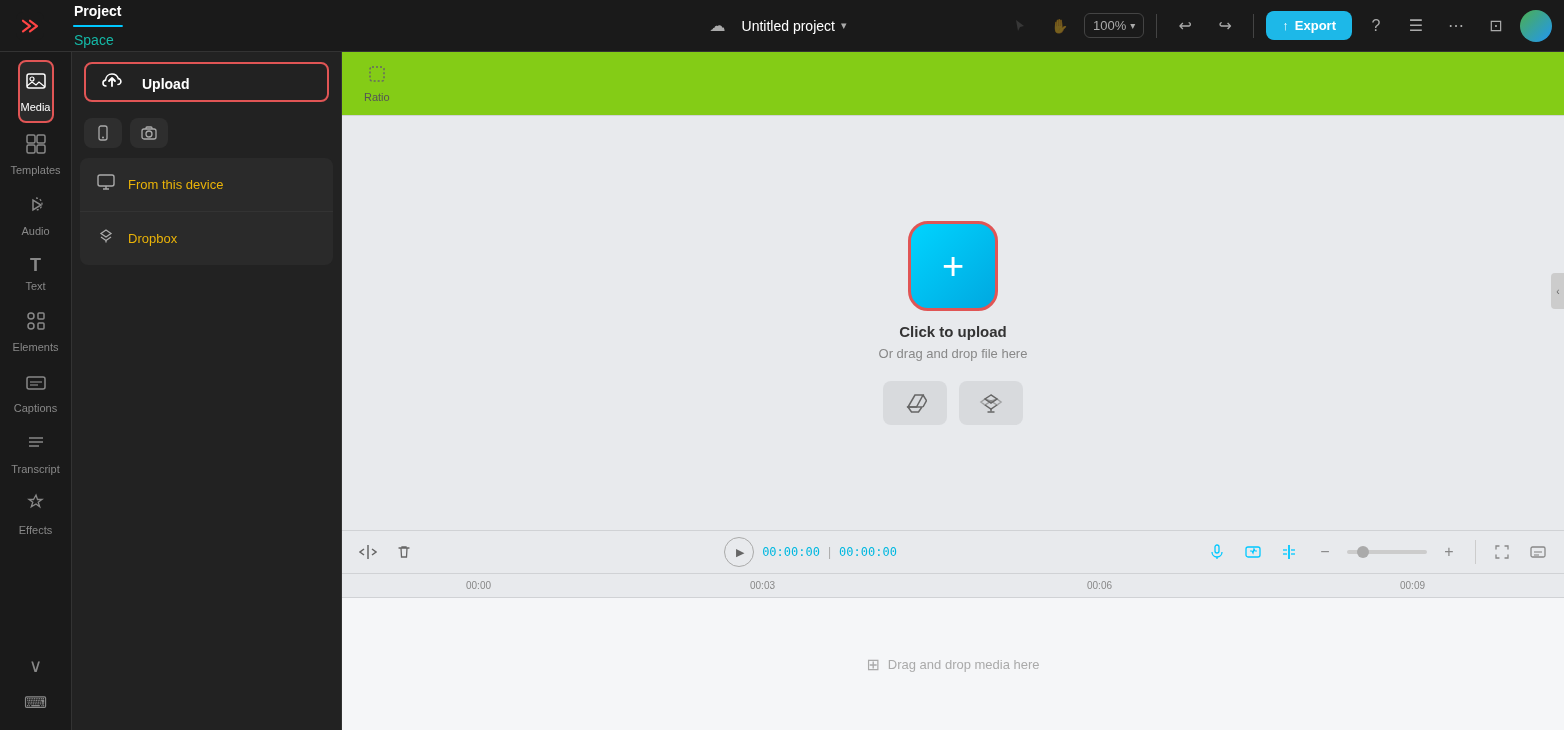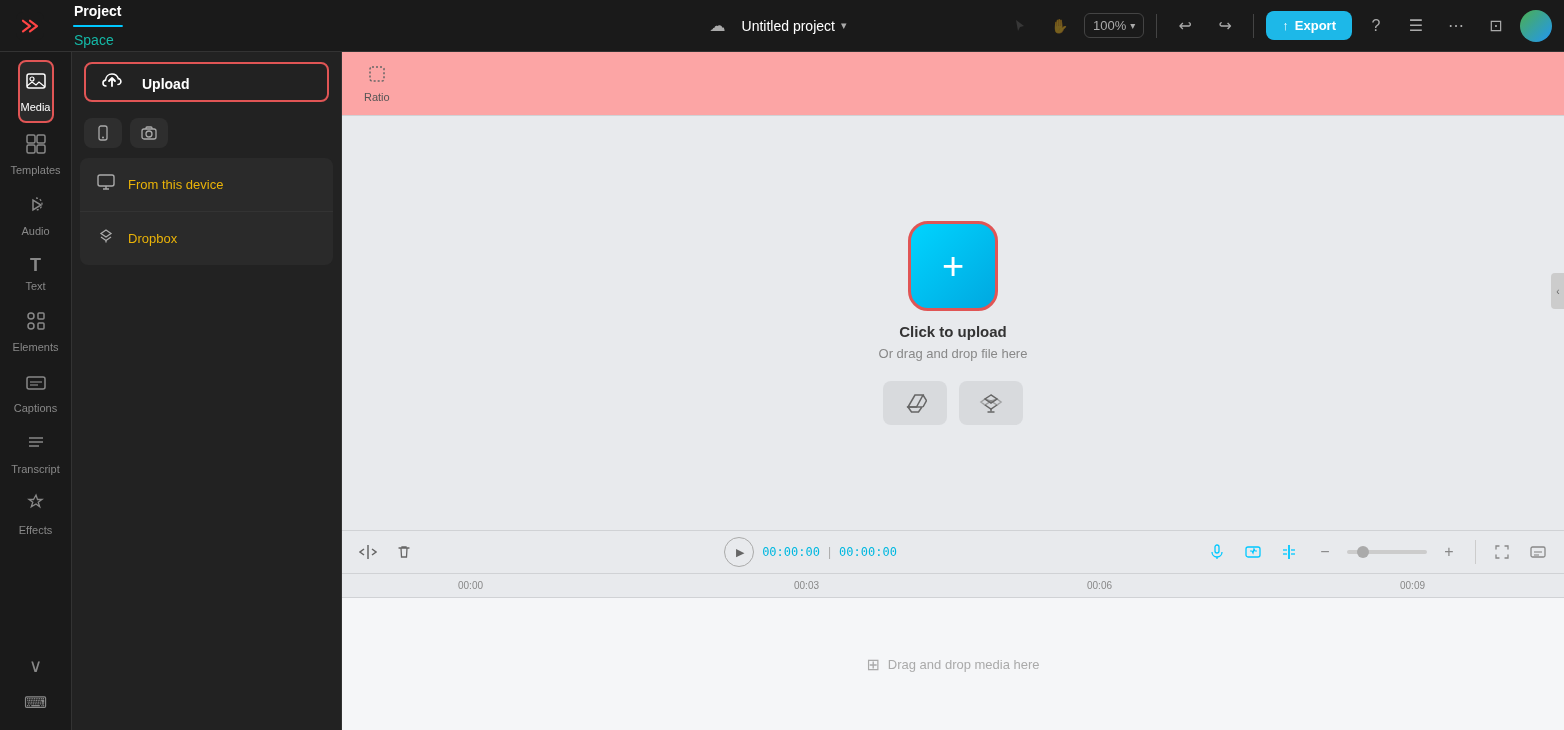--- a/index.html
+++ b/index.html
@@ -242,21 +242,21 @@
       background: #e8eaed;
       display: flex;
       flex-direction: column;
       position: relative;
     }
     .canvas-toolbar {
       display: flex;
       align-items: center;
       gap: 8px;
       padding: 6px 10px;
-      background: #fca5a5;
+      background: #84cc16;
       border-bottom: 1px solid #d0d2d5;
     }
     .ratio-btn {
       display: flex;
       flex-direction: column;
       align-items: center;
       gap: 2px;
       background: none;
       border: none;
       cursor: pointer;
@@ -764,22 +764,22 @@
             <svg width="18" height="18" viewBox="0 0 18 18" fill="none">
               <rect x="2" y="4" width="14" height="10" rx="1.5" stroke="#888" stroke-width="1.3" fill="none"></rect>
               <line x1="5" y1="9" x2="13" y2="9" stroke="#888" stroke-width="1.1"></line>
               <line x1="5" y1="12" x2="10" y2="12" stroke="#888" stroke-width="1.1"></line>
             </svg>
           </button>
         </div>
       </div>
 
       <div class="timeline-ruler">
-        <span class="ruler-mark" style="left:116px;">00:00</span>
-        <span class="ruler-mark" style="left:452px;">00:03</span>
+        <span class="ruler-mark" style="left:124px;">00:00</span>
+        <span class="ruler-mark" style="left:408px;">00:03</span>
         <span class="ruler-mark" style="left:745px;">00:06</span>
         <span class="ruler-mark" style="left:1058px;">00:09</span>
       </div>
 
       <div class="timeline-tracks">
         <div class="drag-drop-hint">
           <span class="hint-icon">⊞</span>
           <span>Drag and drop media here</span>
         </div>
       </div>

